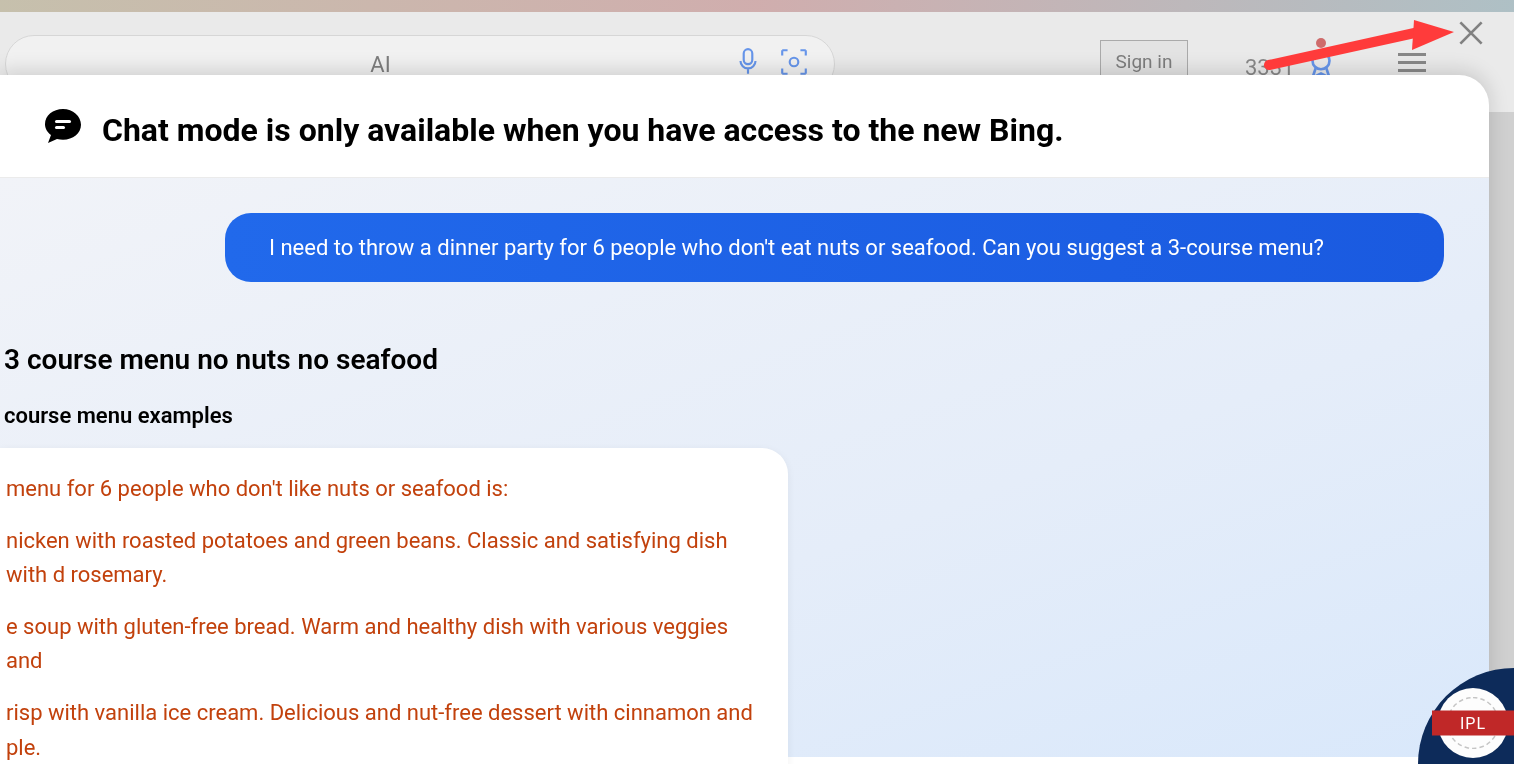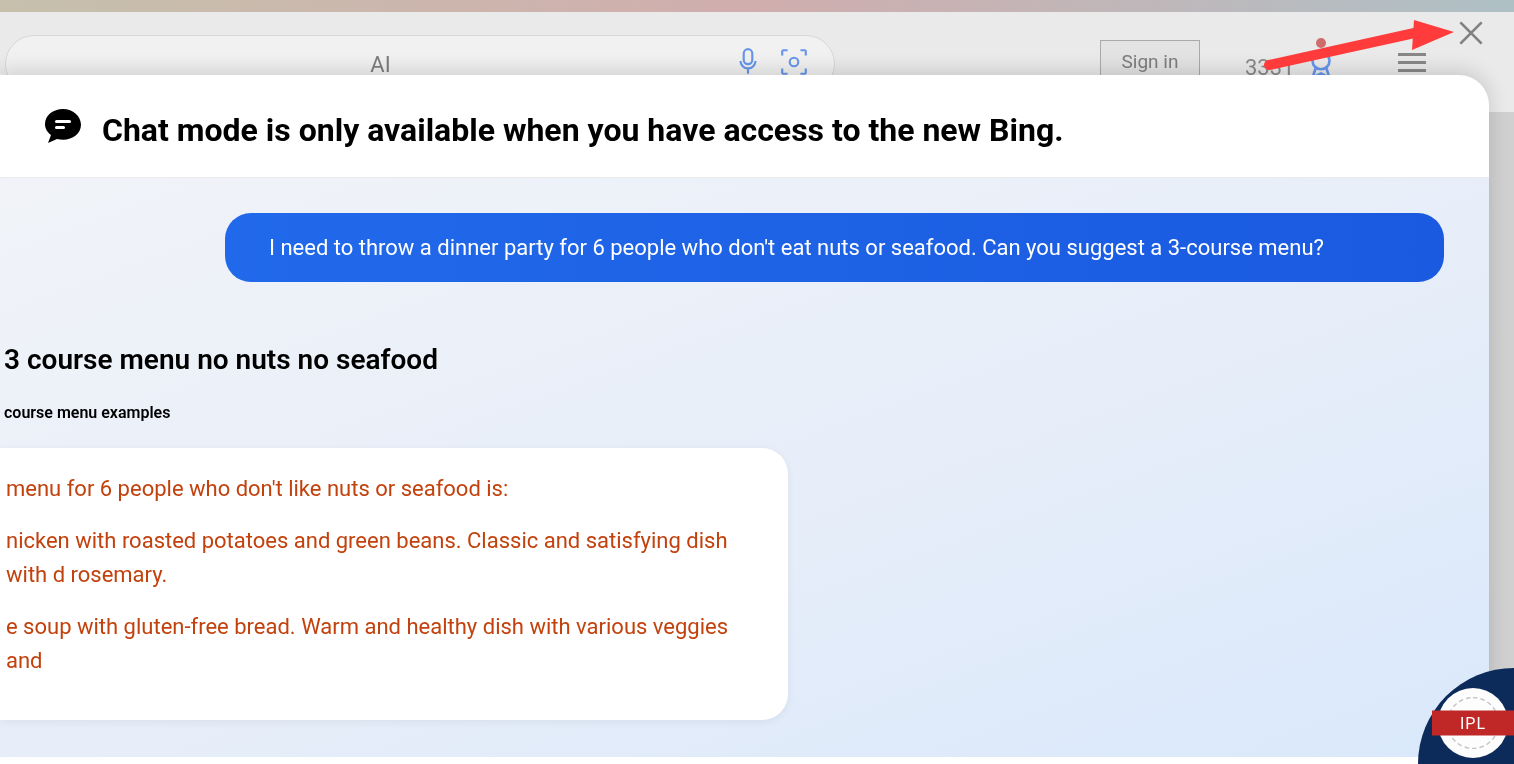--- a/index.html
+++ b/index.html
@@ -56,21 +56,21 @@
   .search-icons {
     display: flex;
     gap: 18px;
     padding-right: 25px;
     align-items: center;
   }
   .sign-in-btn {
     position: absolute;
     top: 40px;
     left: 1100px;
-    width: 100px;
+    width: 88px;
     height: 42px;
     border: 1px solid #888;
     background: #e0e0e0;
     display: flex;
     align-items: center;
     justify-content: center;
     font-size: 19px;
     color: #444;
     z-index: 2;
     opacity: 0.65;
@@ -173,21 +173,21 @@
     top: 165px;
     left: 4px;
     font-size: 28px;
     font-weight: 600;
     color: #000;
   }
   .search-hint-2 {
     position: absolute;
     top: 225px;
     left: 4px;
-    font-size: 16px;
+    font-size: 22px;
     font-weight: 600;
     color: #000;
   }
   .assistant-bubble {
     position: absolute;
     top: 270px;
     left: 0;
     width: 788px;
     background: #fff;
     border-radius: 0 26px 26px 0;
@@ -323,20 +323,21 @@
       <span>I need to throw a dinner party for 6 people who don't eat nuts or seafood. Can you suggest a 3-course menu?</span>
     </div>
 
     <div class="search-hint-1">3 course menu no nuts no seafood</div>
     <div class="search-hint-2">course menu examples</div>
 
     <div class="assistant-bubble">
       <p>menu for 6 people who don't like nuts or seafood is:</p>
       <p>nicken with roasted potatoes and green beans. Classic and satisfying dish with d rosemary.</p>
       <p>e soup with gluten-free bread. Warm and healthy dish with various veggies and</p>
+      <p>risp with vanilla ice cream. Delicious and nut-free dessert with cinnamon and ple.</p>
     </div>
   </div>
 </div>
 
 <div class="ipl-badge">
   <div class="ipl-ball">
     <div class="ipl-seam"></div>
     <div class="ipl-ribbon">IPL</div>
   </div>
 </div>

